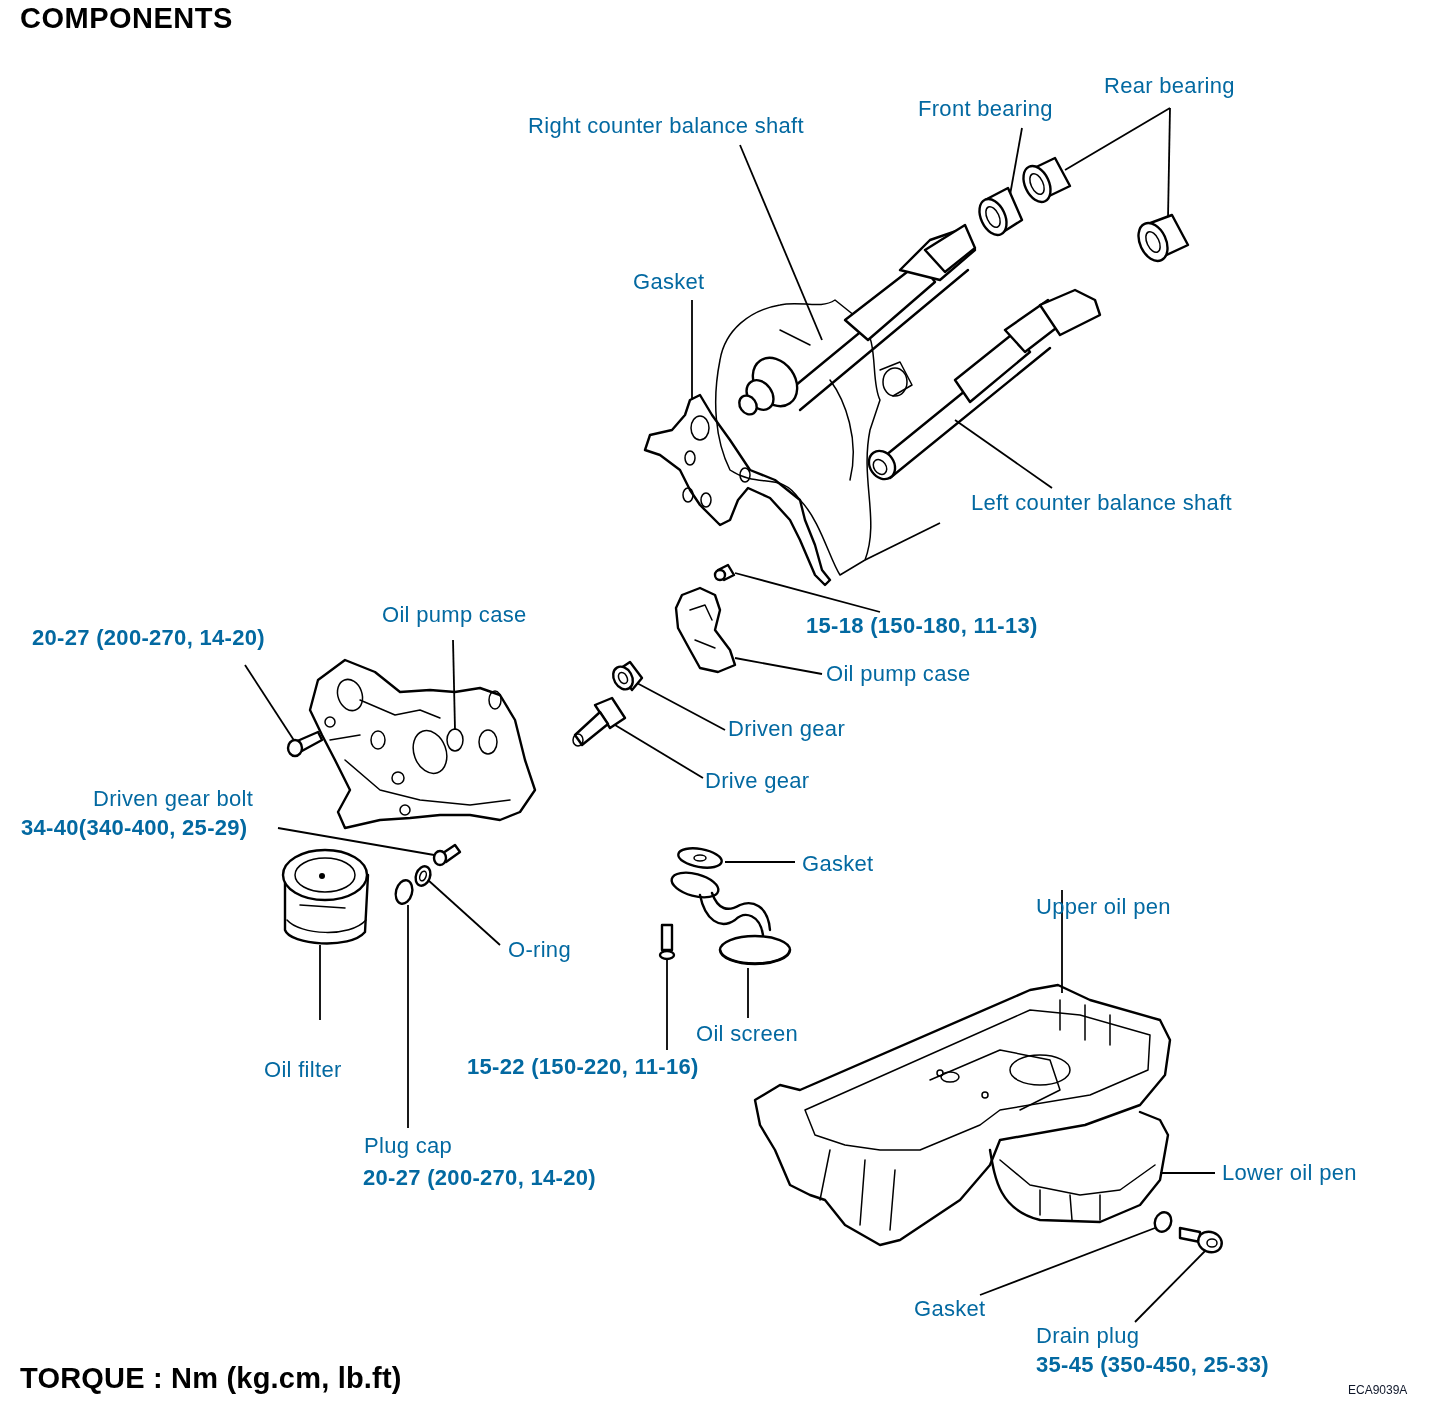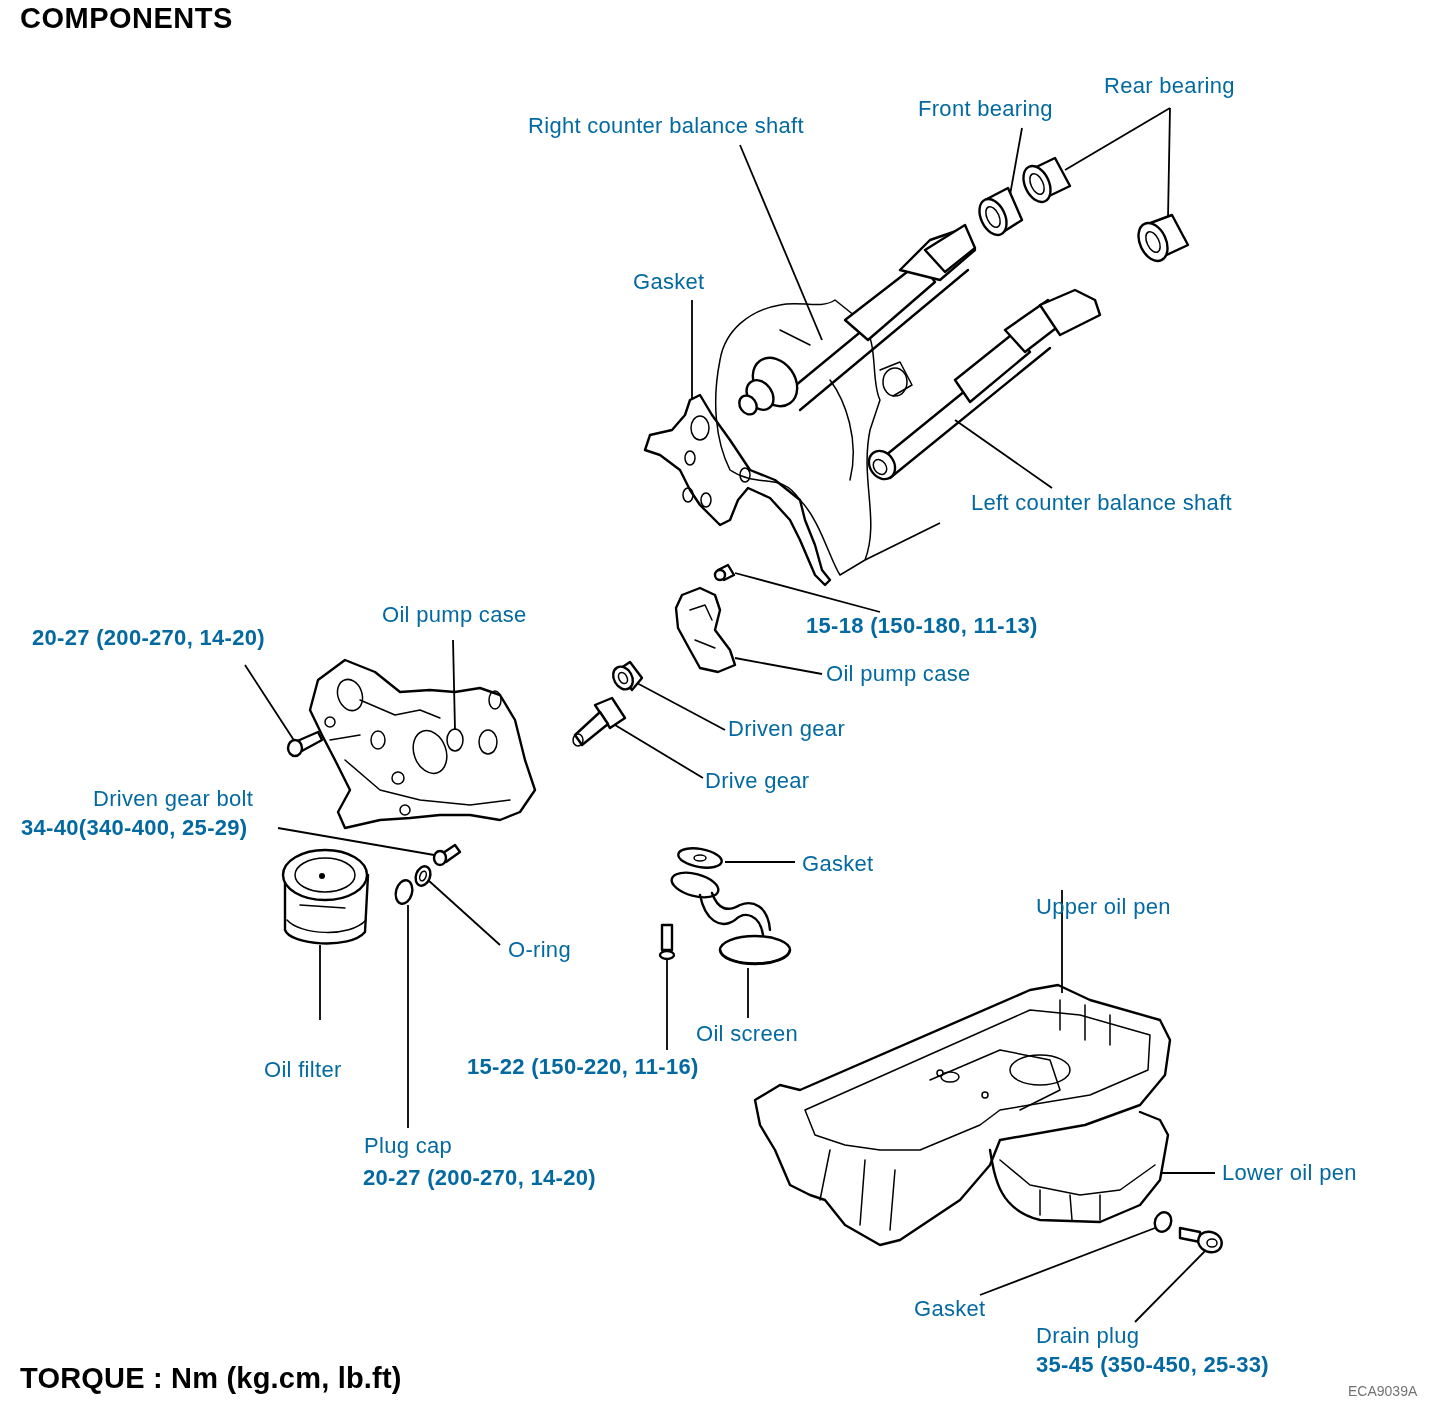--- a/index.html
+++ b/index.html
@@ -2,21 +2,21 @@
 <html><head>
 <meta charset="utf-8">
 <style>
   html, body { margin: 0; padding: 0; background: #ffffff; }
   body { width: 1456px; height: 1404px; position: relative; overflow: hidden; font-family: "Liberation Sans", "DejaVu Sans", sans-serif; color: #000; }
   #art { position: absolute; left: 0; top: 0; width: 1456px; height: 1404px; }
   .lbl { position: absolute; white-space: nowrap; font-size: 22px; line-height: 26px; color: #0369a1; letter-spacing: 0.3px; }
   .b { font-weight: bold; }
   .title { position: absolute; left: 20px; top: 2px; font-size: 29px; font-weight: bold; letter-spacing: 0.5px; }
   .torque { position: absolute; left: 20px; top: 1362px; font-size: 29px; font-weight: bold; letter-spacing: 0.2px; }
-  .code { position: absolute; left: 1348px; top: 1383px; font-size: 14px; color: #737373; }
+  .code { position: absolute; left: 1348px; top: 1383px; font-size: 12px; color: #0f172a; }
   svg .p { fill: none; stroke: #000; stroke-width: 2.4; stroke-linejoin: round; stroke-linecap: round; }
   svg .t { fill: none; stroke: #000; stroke-width: 1.5; stroke-linejoin: round; stroke-linecap: round; }
   svg .w { fill: #fff; stroke: #000; stroke-width: 2.4; stroke-linejoin: round; }
   svg .lead { fill: none; stroke: #000; stroke-width: 1.8; }
 </style>
 </head>
 <body>
 
 <svg id="art" viewBox="0 0 1456 1404" xmlns="http://www.w3.org/2000/svg">
 

